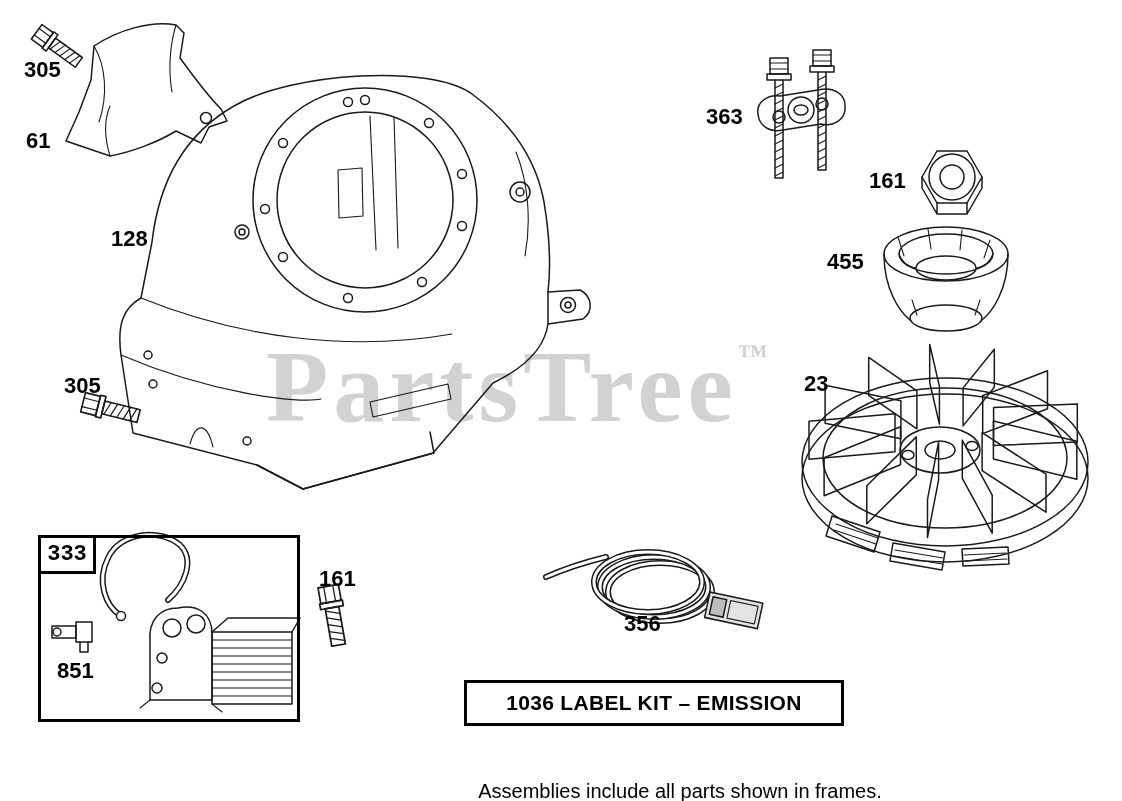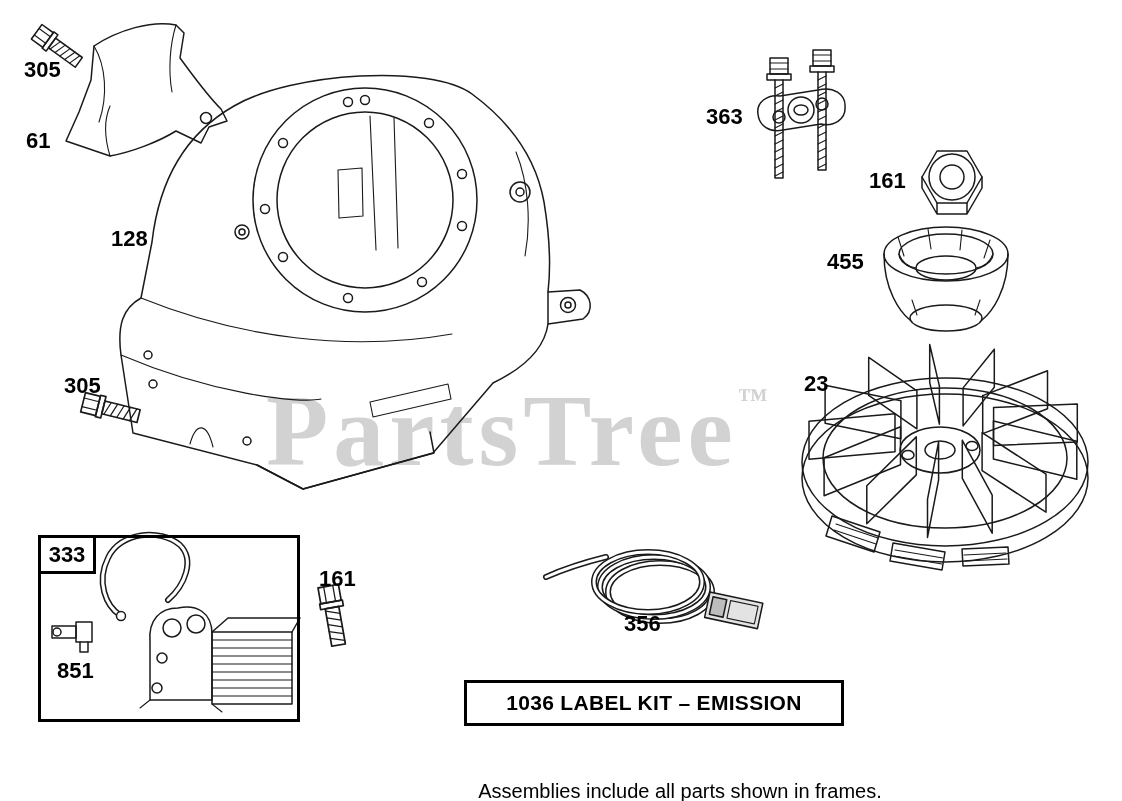--- a/index.html
+++ b/index.html
@@ -1,34 +1,34 @@
 <!DOCTYPE html>
 <html><head>
 <meta charset="utf-8">
 <style>
   html,body{margin:0;padding:0;background:#ffffff;}
   body{width:1122px;height:801px;position:relative;overflow:hidden;
        font-family:"Liberation Sans",sans-serif;color:#000;}
   
   .watermark{position:absolute;left:266px;top:336px;z-index:0;
     font-family:"Liberation Serif",serif;font-weight:bold;font-size:102px;
-    line-height:1;color:#d2d2d2;letter-spacing:5px;white-space:nowrap;user-select:none;margin-top:44px;}
+    line-height:1;color:#d2d2d2;letter-spacing:5px;white-space:nowrap;user-select:none;}
   .watermark .tm{font-size:30px;letter-spacing:0;vertical-align:top;position:relative;top:4px;}
   
   svg.art{position:absolute;left:0;top:0;z-index:1;}
   svg.art *{stroke:#1a1a1a;stroke-width:1.5;fill:none;stroke-linejoin:round;stroke-linecap:round;}
   svg.art .wo{stroke-width:6}
   svg.art .wi{stroke:#ffffff;stroke-width:3}
   svg.art .thin{stroke-width:1.1}
   
   .part-label{position:absolute;z-index:3;font-weight:bold;font-size:22px;cursor:pointer;}
   .frame-box{position:absolute;z-index:2;border:3px solid #000;box-sizing:border-box;}
   .frame-label{position:absolute;z-index:3;border:3px solid #000;box-sizing:border-box;
     display:flex;align-items:center;justify-content:center;
-    font-weight:bold;font-size:22px;background:#fff;}
+    font-weight:bold;font-size:22px;background:#fff;font-family:Liberation Mono, monospace;}
   .kit-box{position:absolute;z-index:3;border:3px solid #000;box-sizing:border-box;
     display:flex;align-items:center;justify-content:center;
     font-weight:bold;font-size:21px;letter-spacing:0.3px;background:#fff;}
   .footer-note{position:absolute;z-index:3;font-size:20px;margin-top:24px;}
 </style>
 </head>
 <body>
 
 <div class="watermark">
   <span>PartsTree</span><span class="tm">™</span>

